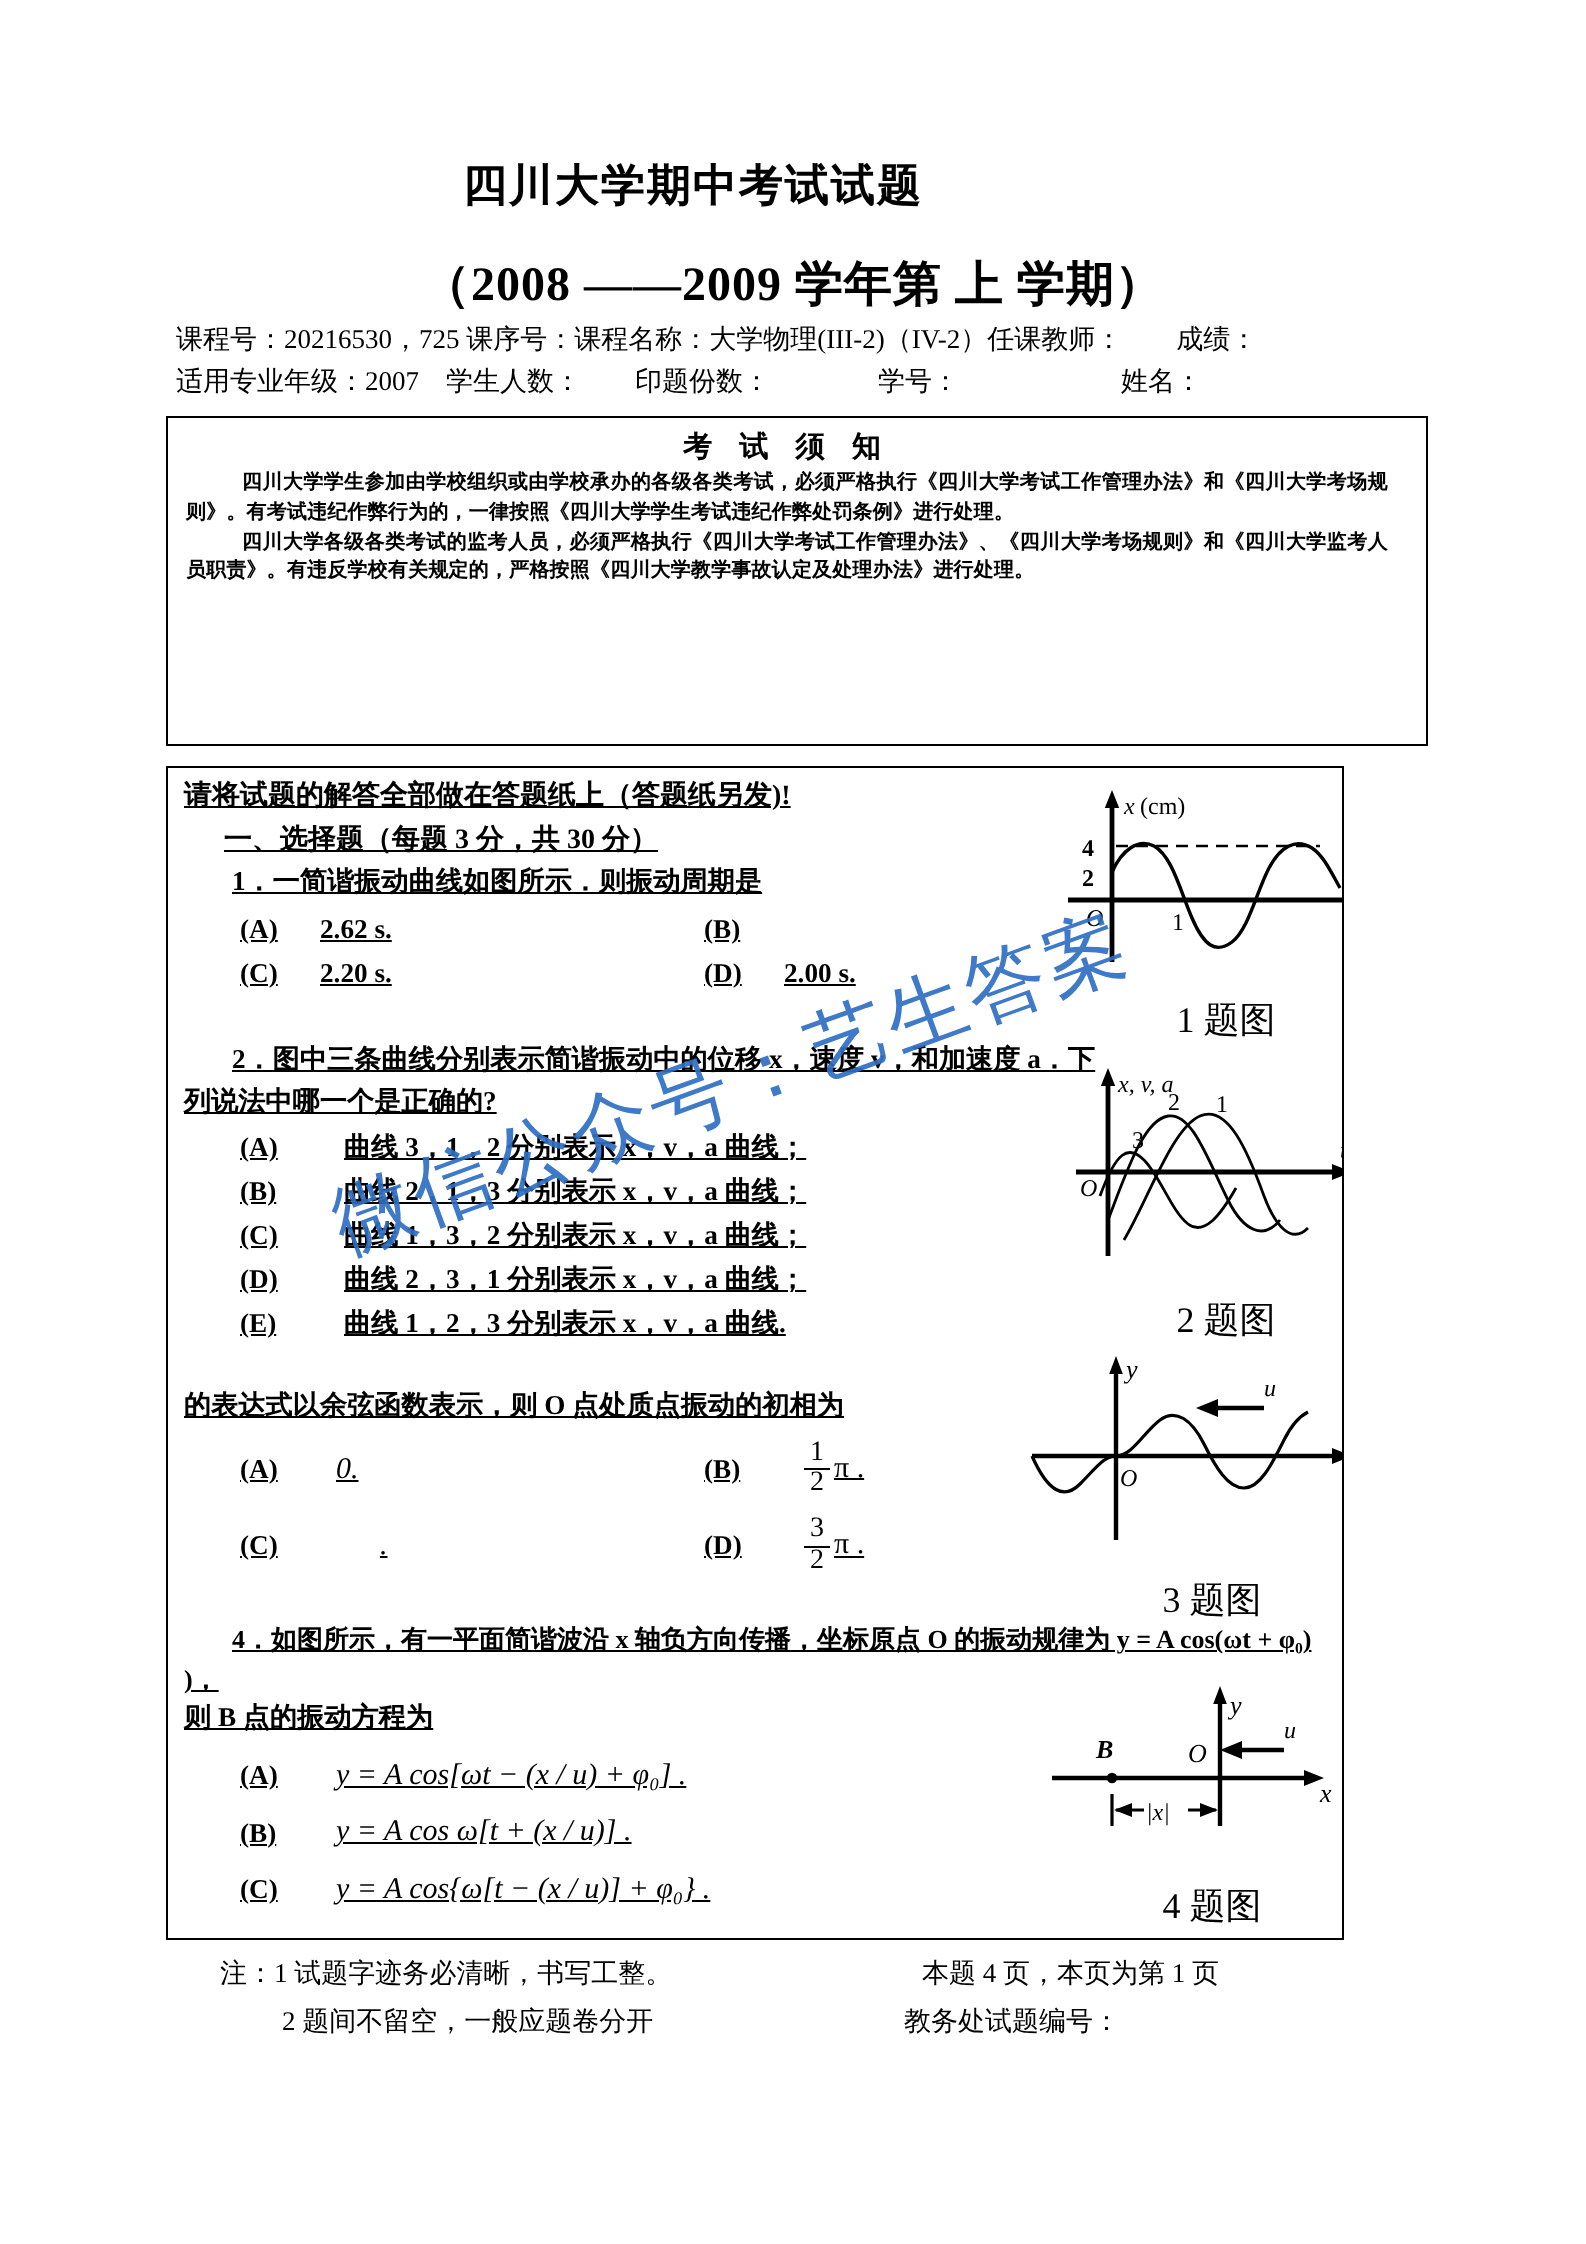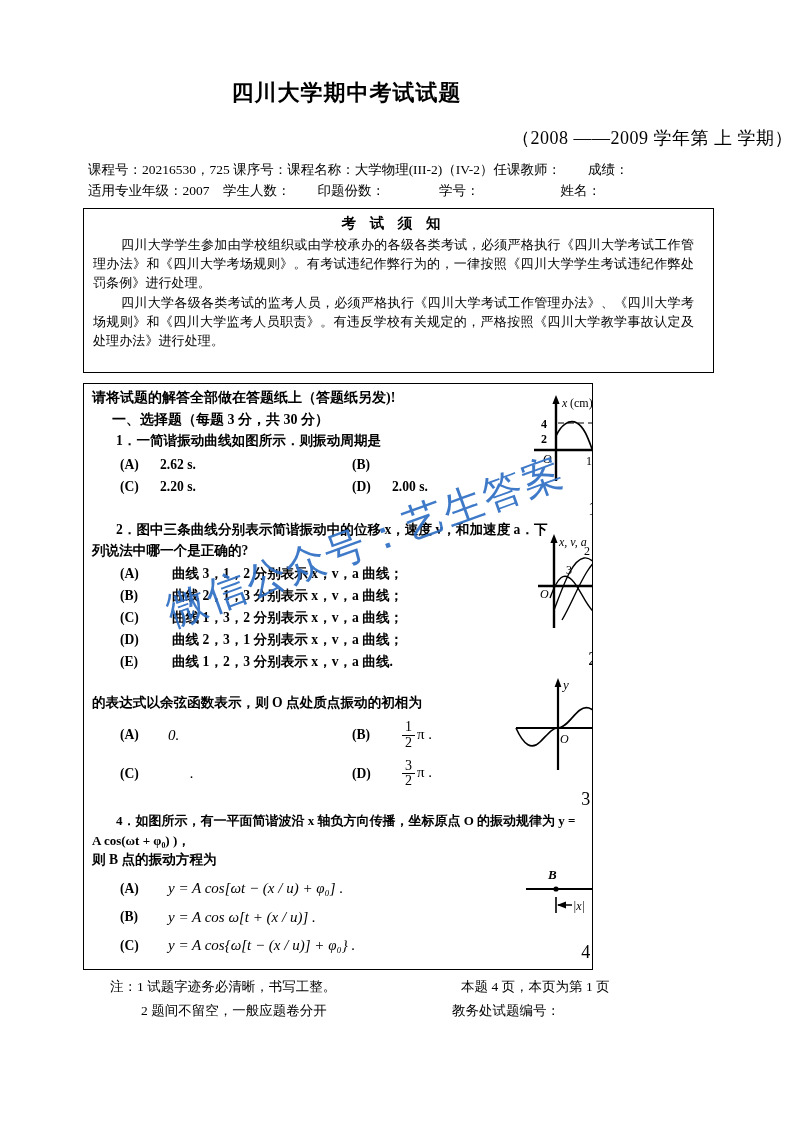--- a/index.html
+++ b/index.html
@@ -30,23 +30,23 @@
     width: 693px;
     text-align: center;
     font-size: 22px;
     font-weight: bold;
     letter-spacing: 1px;
   }
   .doc-subtitle {
     position: absolute;
     left: 0; top: 126px;
     width: 793px;
-    text-align: right;
-    font-size: 18px;
-    font-weight: normal;
+    text-align: center;
+    font-size: 24px;
+    font-weight: bold;
     letter-spacing: 0.5px;
   }
 
   .meta-line {
     position: absolute;
     left: 88px;
     width: 640px;
     font-size: 13.5px;
     white-space: nowrap;
   }
@@ -65,38 +65,39 @@
     padding: 5px 19px 0 9px;
   }
   .notice-title {
     text-align: center;
     font-size: 14.5px;
     font-weight: bold;
     letter-spacing: 5px;
     margin-bottom: 2px;
   }
   .notice-p {
-    font-size: 13px;
-    font-weight: normal;
+    font-size: 10px;
+    font-weight: bold;
     line-height: 1.48;
     text-indent: 28px;
     text-align: justify;
     letter-spacing: 0.1px;
   }
 
   
   .qbox {
     position: absolute;
     left: 83px;
     top: 383px;
-    width: 510px;
+    width: 589px;
     height: 587px;
     border: 1.6px solid #000;
     box-sizing: border-box;
     overflow: hidden;
+    text-decoration: underline;
   }
   .qbox-inner {
     position: relative;
     width: 100%;
     height: 100%;
     padding: 3px 8px;
     box-sizing: border-box;
   }
 
   .instruction {

